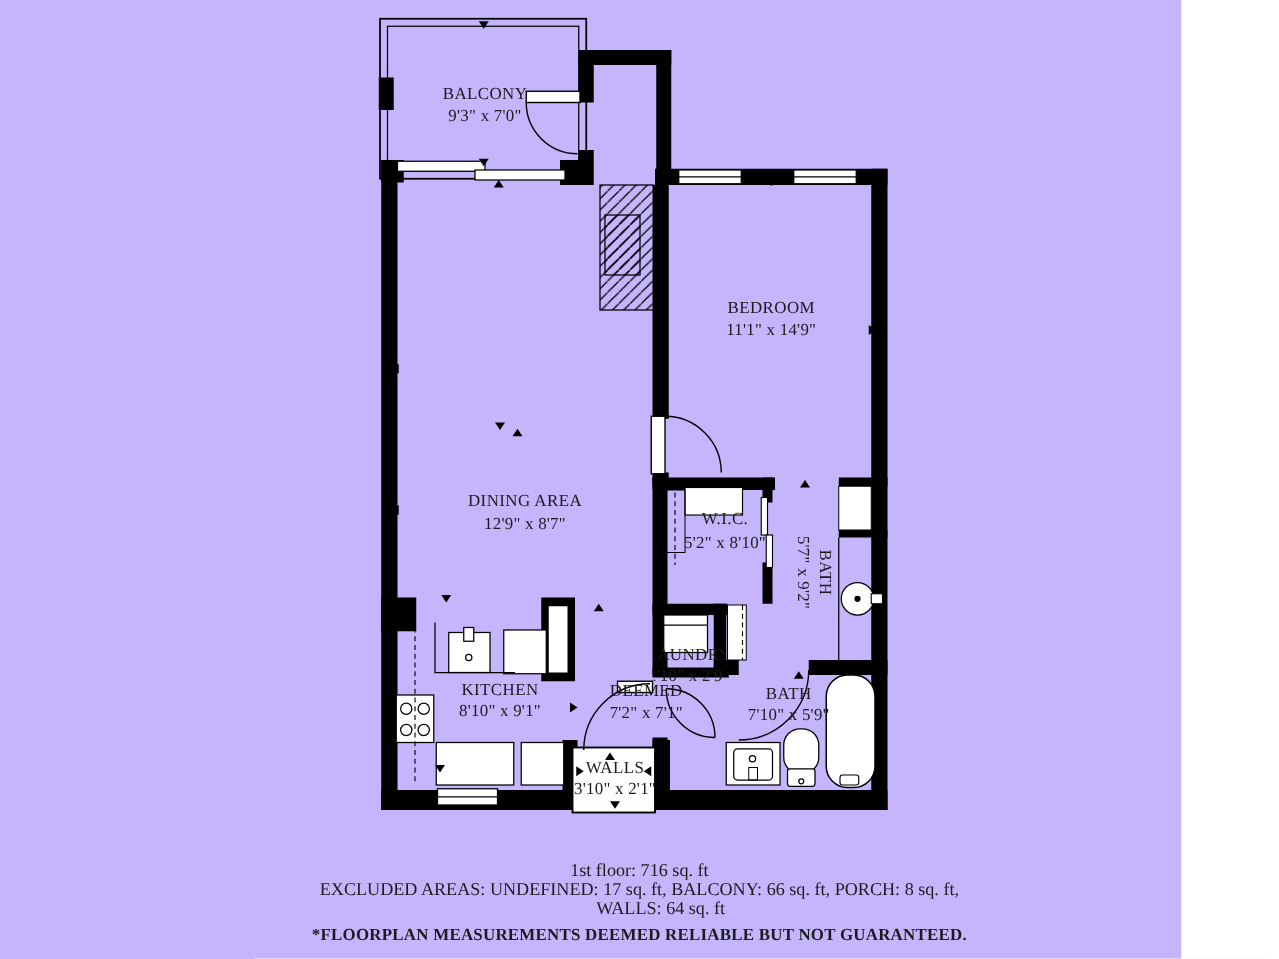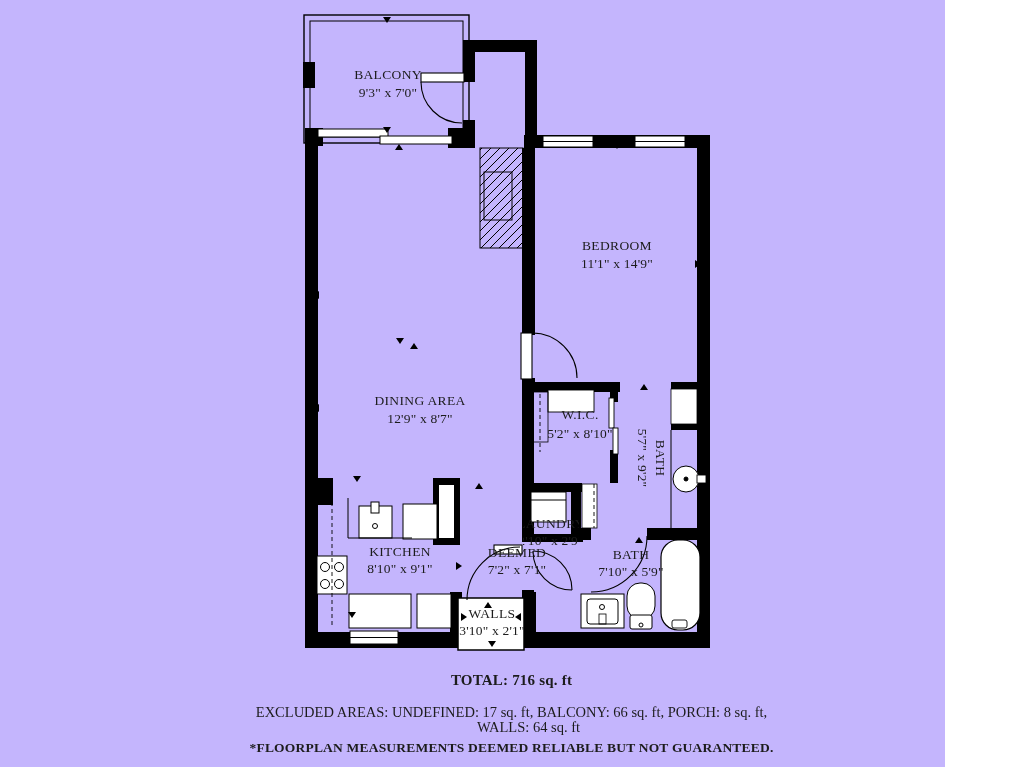--- a/index.html
+++ b/index.html
@@ -270,18 +270,18 @@
   <div class="label" style="left:631px;top:563px;line-height:17px">
     <div class="room-name">BATH</div>
     <div class="room-dims">7'10" x 5'9"</div>
   </div>
 
   <div class="label" style="left:492px;top:622px;line-height:17px">
     <div class="room-name">WALLS</div>
     <div class="room-dims">3'10" x 2'1"</div>
   </div>
 
-  <div class="footer-line" id="total-line">TOTAL: 716 sq. ft</div>
+  <div class="footer-line" id="floor1-line">1st floor: 716 sq. ft</div>
   <div class="footer-line" id="excluded-line">EXCLUDED AREAS: UNDEFINED: 17 sq. ft, BALCONY: 66 sq. ft, PORCH: 8 sq. ft,</div>
   <div class="footer-line" id="walls-line">WALLS: 64 sq. ft</div>
   <div class="footer-line" id="disclaimer-line">*FLOORPLAN MEASUREMENTS DEEMED RELIABLE BUT NOT GUARANTEED.</div>
 
 </div>
 
 </body></html>

